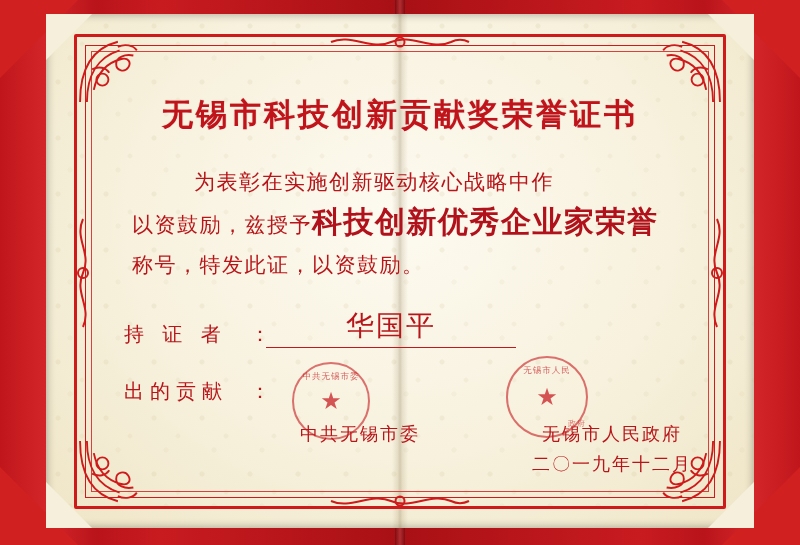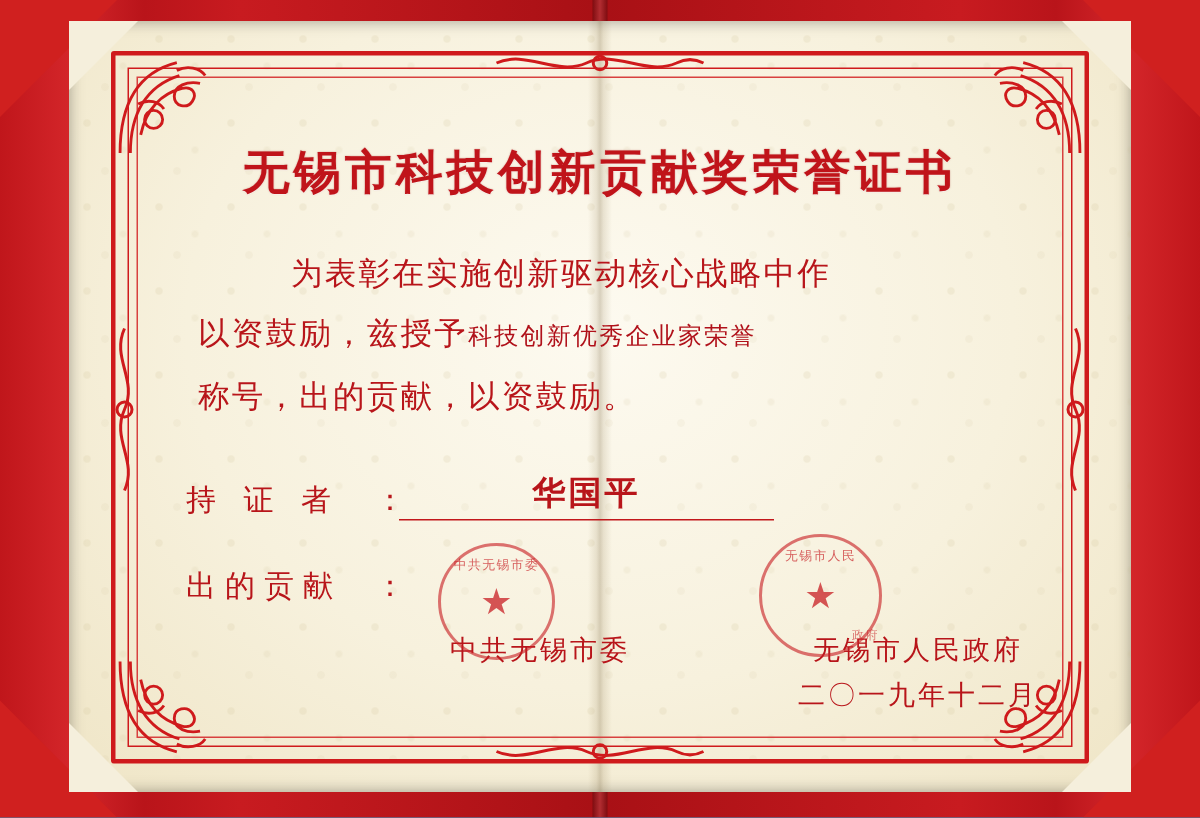--- a/index.html
+++ b/index.html
@@ -9,21 +9,21 @@
   }
   body {
     font-family: "DejaVu Sans", sans-serif;
   }
 
   #cert-root {
     position: relative;
     width: 800px;
     height: 545px;
     overflow: hidden;
-    background: #c4b5fd;
+    background: #ffffff;
   }
 
   
   .cover {
     position: absolute;
     inset: 0;
     background:
       linear-gradient(90deg, #c0161b 0%, #d4262a 6%, #b9141a 12%, #c81b20 20%, #a81015 50%,
                       #c81b20 80%, #b9141a 88%, #d4262a 94%, #c0161b 100%);
   }
@@ -164,22 +164,22 @@
     font-family: "DejaVu Serif", serif;
     font-size: 21px;
     line-height: 40px;
     color: #b8151a;
     letter-spacing: 1.5px;
     text-align: justify;
     margin-left: 32px;
   }
   .body-text .indent { padding-left: 62px; }
   .emph {
-    font-weight: normal;
-    font-size: 16px;
+    font-weight: bold;
+    font-size: 30px;
     color: #b0111a;
   }
 
   .fields {
     margin-top: 16px;
     font-family: "DejaVu Serif", serif;
     color: #b8151a;
   }
   .field-row {
     display: flex;
@@ -195,22 +195,22 @@
     letter-spacing: 6px;
     margin-top: 20px;
   }
   .field-colon { flex: none; width: 16px; }
   .field-value {
     flex: 1;
     border-bottom: 1.4px solid #c2171b;
     text-align: center;
     padding-bottom: 2px;
     max-width: 250px;
-    font-size: 22px;
-    font-weight: bold;
+    font-size: 28px;
+    font-weight: normal;
     letter-spacing: 2px;
   }
 
   .signatures {
     position: absolute;
     bottom: 4px;
     left: 200px;
     right: 6px;
     display: flex;
     justify-content: space-between;
@@ -370,21 +370,21 @@
 
     <div class="cert-title">无锡市科技创新贡献奖荣誉证书</div>
 
     <div class="body-text">
       <div>
         <span class="indent"></span><span>为表彰在实施创新驱动核心战略中作</span>
       </div>
       <div>
         <span>以资鼓励，兹授予</span><span class="emph">科技创新优秀企业家荣誉</span>
       </div>
-      <div>称号，出的贡献，以资鼓励。</div>
+      <div>称号，特发此证，以资鼓励。</div>
     </div>
 
     <div class="fields">
       <div class="field-row">
         <span class="field-label">持 证 者</span>
         <span class="field-colon">：</span>
         <span class="field-value">华国平</span>
       </div>
       <div class="field-row">
         <span class="field-label">出的贡献</span>

